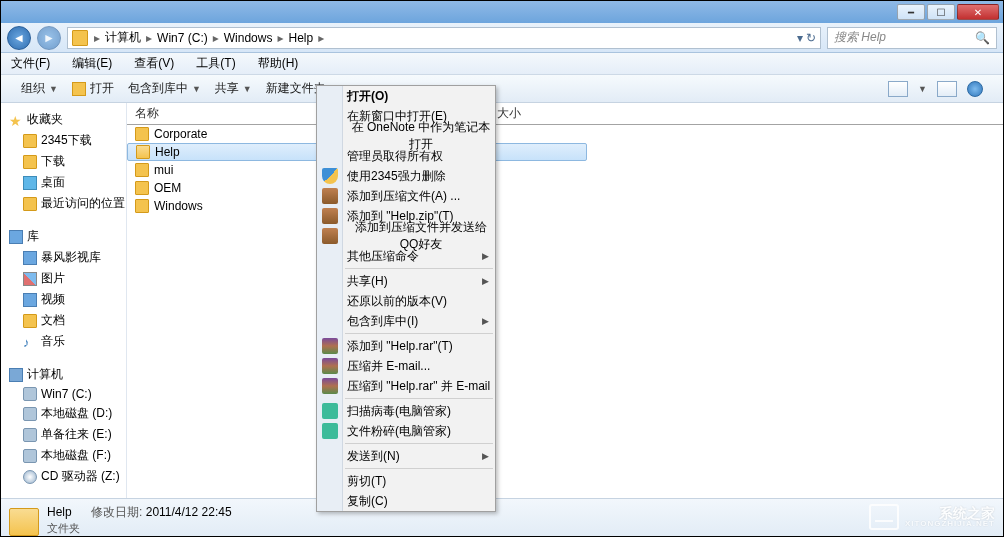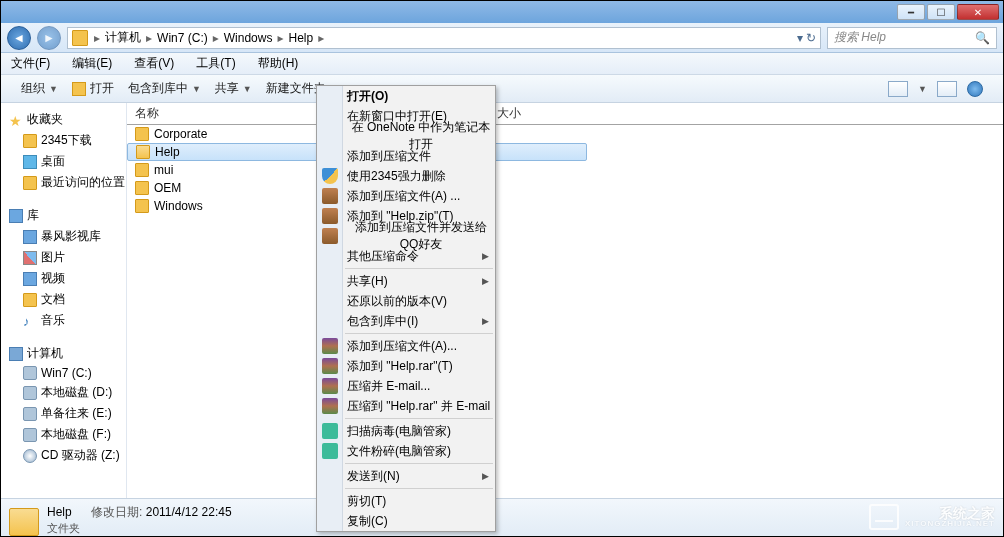--- a/index.html
+++ b/index.html
@@ -162,20 +162,24 @@
     <div class="side-group">
       <div class="side-header">
           <span class="s-icon ico-star">★</span>
           <span>收藏夹</span>
         </div>
       <div class="side-item">
           <span class="s-icon ico-folder"></span>
           <span>2345下载</span>
         </div>
       <div class="side-item">
+          <span class="s-icon ico-folder"></span>
+          <span>下载</span>
+        </div>
+      <div class="side-item">
           <span class="s-icon ico-desk"></span>
           <span>桌面</span>
         </div>
       <div class="side-item">
           <span class="s-icon ico-folder"></span>
           <span>最近访问的位置</span>
         </div>
     </div>
     <div class="side-group">
       <div class="side-header">
@@ -266,21 +270,21 @@
 </div>
 
 <div class="context-menu">
   <div class="cm-gutter"></div>
   <div class="cm-content">
     <div class="cm-item">
         <b>打开(O)</b>
       </div>
     <div class="cm-item">在新窗口中打开(E)</div>
     <div class="cm-item">在 OneNote 中作为笔记本打开</div>
-    <div class="cm-item">添加到压缩文件</div>
+    <div class="cm-item">管理员取得所有权</div>
     <div class="cm-item">
         <span class="cm-icon ci-shield"></span>
         <span>使用2345强力删除</span>
       </div>
     <div class="cm-item">
         <span class="cm-icon ci-zip"></span>
         <span>添加到压缩文件(A) ...</span>
       </div>
     <div class="cm-item">
         <span class="cm-icon ci-zip"></span>
@@ -298,24 +302,20 @@
     <div class="cm-item">
         <span>共享(H)</span>
         <span class="cm-sub">▶</span>
       </div>
     <div class="cm-item">还原以前的版本(V)</div>
     <div class="cm-item">
         <span>包含到库中(I)</span>
         <span class="cm-sub">▶</span>
       </div>
     <div class="cm-sep"></div>
-    <div class="cm-item">
-        <span class="cm-icon ci-rar"></span>
-        <span>添加到压缩文件(A)...</span>
-      </div>
     <div class="cm-item">
         <span class="cm-icon ci-rar"></span>
         <span>添加到 "Help.rar"(T)</span>
       </div>
     <div class="cm-item">
         <span class="cm-icon ci-rar"></span>
         <span>压缩并 E-mail...</span>
       </div>
     <div class="cm-item">
         <span class="cm-icon ci-rar"></span>

